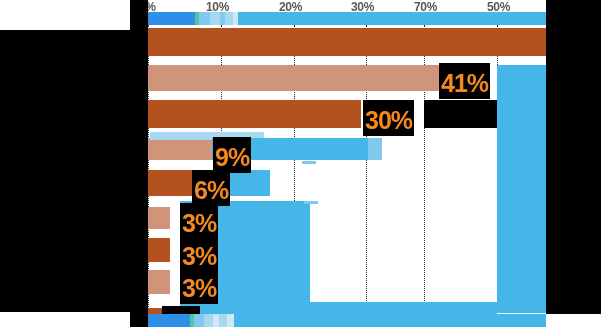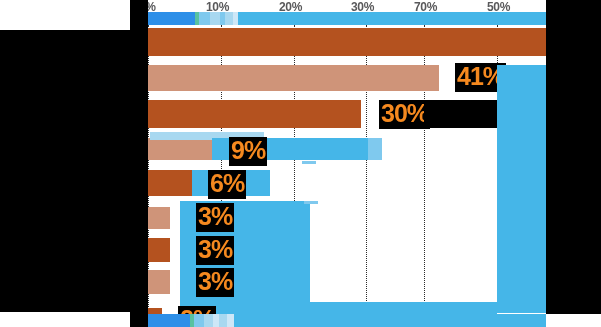--- a/index.html
+++ b/index.html
@@ -24,24 +24,23 @@
   .bar{position:absolute;left:148px;height:100%;}
   .bar.dark{background:#b4521f;}
   .bar.light{background:#cf9479;}
 
   .bar-value{
     position:absolute;
     background:#000000;
     color:#f5891f;
     font-size:25px;font-weight:bold;
     line-height:1;
-    padding:1px 2px 3px 2px;
+    padding:8px 2px 3px 2px;
     letter-spacing:-1px;
     white-space:nowrap;
-    margin-left:16px;
   }
 
   
   .strip{position:absolute;height:13px;display:flex;}
   .strip .seg{height:100%;}
 
   
   .mask{position:absolute;background:#000000;}
 
   

